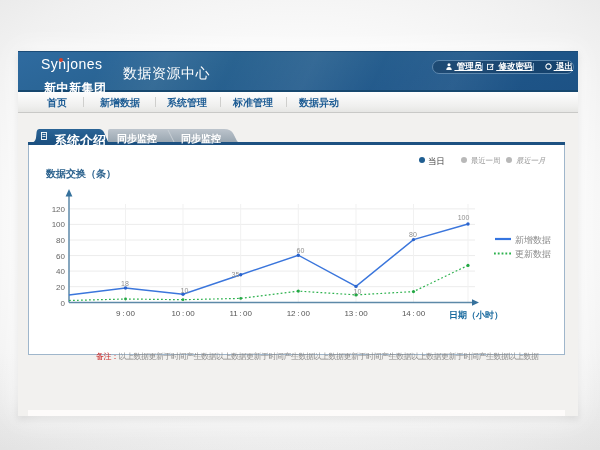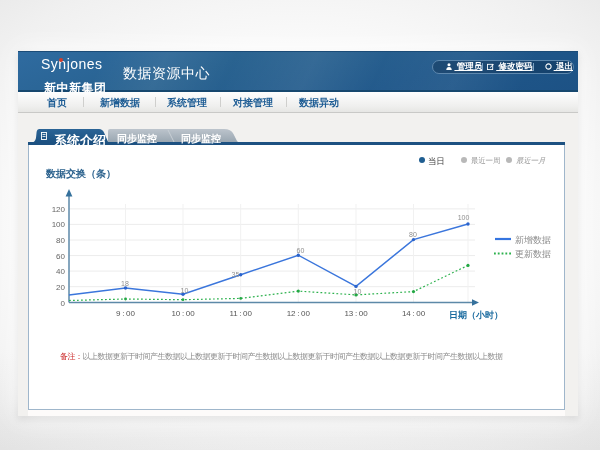--- a/index.html
+++ b/index.html
@@ -27,31 +27,31 @@
 .pill svg{vertical-align:-1px;margin-right:2px;}
 
 .nav{position:absolute;left:0;top:41px;width:560px;height:21px;
   background:linear-gradient(#fefefe,#efefee 70%,#e6e6e4);border-bottom:1px solid #c9c9c7;}
 .nav b{position:absolute;top:0;height:20px;line-height:21px;color:#1d5c94;font-size:10px;font-weight:bold;transform:translateX(-50%);white-space:nowrap;}
 .nav i{position:absolute;top:5px;width:1px;height:10px;background:#cfcfcd;}
 
 .tabs{position:absolute;left:10px;top:76px;}
 .tabtext{position:absolute;color:#fff;font-weight:bold;white-space:nowrap;}
 
-.panel{position:absolute;left:10px;top:94px;width:537px;height:265px;background:#fff;
+.panel{position:absolute;left:10px;top:94px;width:537px;height:210px;background:#fff;
   border:1px solid #9fb6cb;border-top:none;}
 .strip{position:absolute;left:10px;top:359px;width:537px;height:6px;background:#fdfbfa;}
 
 .leg{position:absolute;top:11px;height:10px;font-size:7.5px;color:#9a9a9a;letter-spacing:-.2px;}
 .leg .dot{position:absolute;top:1px;width:6px;height:6px;border-radius:50%;background:#b8b8b8;}
 .leg .dot.b{background:#1f5e91;}
 .leg span{position:absolute;top:0;line-height:10px;white-space:nowrap;}
 .ctitle{position:absolute;left:17px;top:22px;font-size:10px;font-weight:bold;color:#2a618d;letter-spacing:0;}
 .note{position:absolute;left:31px;top:206px;font-size:8px;color:#8a8a8a;letter-spacing:-.5px;}
-.note em{font-style:normal;color:#cc2b2b;}
+.note em{font-style:normal;color:#cc2b2b;margin-left:36px;}
 </style>
 </head>
 <body>
 <div class="stage">
  <div class="win">
   <div class="hd">
    <div class="sheen"></div>
    <div class="logo">
      <div class="l1">S<span style="position:relative;">y<span class="red"></span></span>njones</div>
      <div class="l2">新中新集团</div>
@@ -70,21 +70,21 @@
      <span class="sep"></span>
      <span style="width:40px;"><svg width="7" height="7" viewBox="0 0 8 8">
               <circle cx="4" cy="4" r="3" fill="none" stroke="#fff" stroke-width="1.2"></circle>
             </svg> 退出</span>
    </div>
   </div>
   <div class="nav">
     <b style="left:39px;font-family:Liberation Serif, serif;">首页</b>
     <b style="left:102px;">新增数据</b>
     <b style="left:169px;">系统管理</b>
-    <b style="left:235px;">对接管理</b>
+    <b style="left:235px;">标准管理</b>
     <b style="left:301px;">数据异动</b>
     <i style="left:65px;"></i>
         <i style="left:137px;"></i>
         <i style="left:202px;"></i>
         <i style="left:268px;"></i>
   </div>
 
   <svg class="tabs" width="537" height="19" viewBox="0 0 537 19">
 
     <defs>

